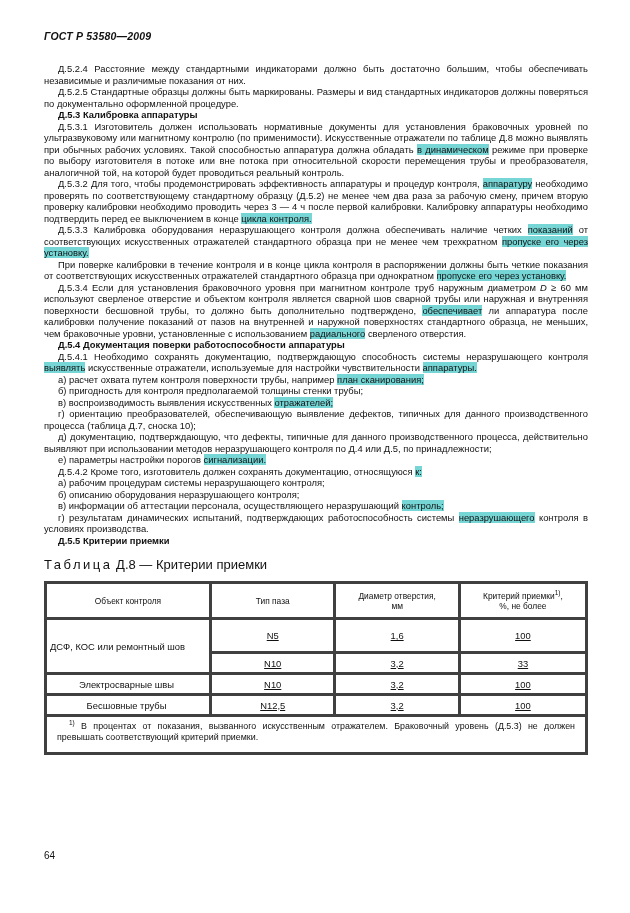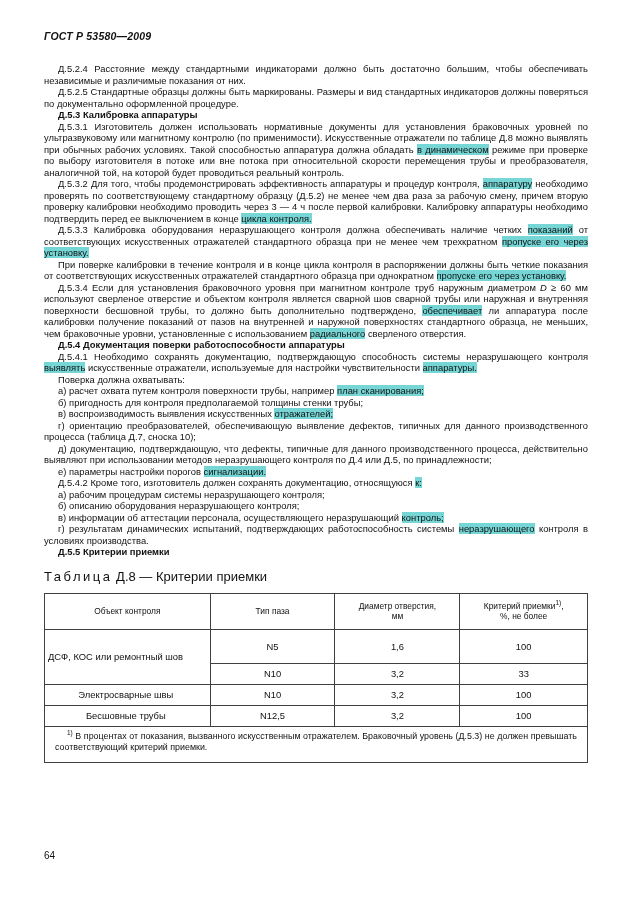--- a/index.html
+++ b/index.html
@@ -27,33 +27,33 @@
     line-height: 11.5px;
     text-align: justify;
     text-indent: 14px;
   }
   .doc-body p.heading { font-weight: bold; }
   .hl { background: var(--hl-color); }
   .i { font-style: italic; }
   .table-caption { margin: 11px 0 9px 0; font-size: 13px; }
   .table-caption .spaced { letter-spacing: 2.5px; }
   table.criteria { border-collapse: collapse; width: 100%; table-layout: fixed; }
-  .criteria th, .criteria td { border: 1px solid #404040; }
+  .criteria th, .criteria td { border: 3px solid #404040; }
   .criteria th {
     font-weight: normal;
     font-size: 8.4px;
     line-height: 10px;
     text-align: center;
     vertical-align: middle;
     white-space: pre-line;
     padding: 5px 4px;
     height: 36px;
   }
   .criteria td { font-size: 9.4px; vertical-align: middle; padding: 3px 6px; }
-  .criteria td.c { text-align: center; }
+  .criteria td.c { text-align: center; text-decoration: underline; }
   .criteria td.obj { text-align: left; padding-left: 3px; }
   .criteria tr.tall td { height: 34px; }
   .criteria tr.std td { height: 21px; text-align: center; }
   .criteria td.footnote {
     font-size: 8.9px;
     line-height: 11px;
     text-align: justify;
     text-indent: 12px;
     padding: 4px 10px 9px 10px;
     vertical-align: top;
@@ -72,21 +72,20 @@
       <p class="body"><span>Д.5.2.4 Расстояние между стандартными индикаторами должно быть достаточно большим, чтобы обеспечивать независимые и различимые показания от них.</span></p>
       <p class="body"><span>Д.5.2.5 Стандартные образцы должны быть маркированы. Размеры и вид стандартных индикаторов должны поверяться по документально оформленной процедуре.</span></p>
       <p class="heading"><span>Д.5.3 Калибровка аппаратуры</span></p>
       <p class="body"><span>Д.5.3.1 Изготовитель должен использовать нормативные документы для установления браковочных уровней по ультразвуковому или магнитному контролю (по применимости). Искусственные отражатели по таблице Д.8 можно выявлять при обычных рабочих условиях. Такой способностью аппаратура должна обладать </span><span class="hl">в динамическом</span><span> режиме при проверке по выбору изготовителя в потоке или вне потока при относительной скорости перемещения трубы и преобразователя, аналогичной той, на которой будет проводиться реальный контроль.</span></p>
       <p class="body"><span>Д.5.3.2 Для того, чтобы продемонстрировать эффективность аппаратуры и процедур контроля, </span><span class="hl">аппаратуру</span><span> необходимо проверять по соответствующему стандартному образцу (Д.5.2) не менее чем два раза за рабочую смену, причем вторую проверку калибровки необходимо проводить через 3 — 4 ч после первой калибровки. Калибровку аппаратуры необходимо подтвердить перед ее выключением в конце </span><span class="hl">цикла контроля.</span></p>
       <p class="body"><span>Д.5.3.3 Калибровка оборудования неразрушающего контроля должна обеспечивать наличие четких </span><span class="hl">показаний</span><span> от соответствующих искусственных отражателей стандартного образца при не менее чем трехкратном </span><span class="hl">пропуске его через установку.</span></p>
       <p class="body"><span>При поверке калибровки в течение контроля и в конце цикла контроля в распоряжении должны быть четкие показания от соответствующих искусственных отражателей стандартного образца при однократном </span><span class="hl">пропуске его через установку.</span></p>
       <p class="body"><span>Д.5.3.4 Если для установления браковочного уровня при магнитном контроле труб наружным диаметром </span><span class="i">D</span><span> ≥ 60 мм используют сверленое отверстие и объектом контроля является сварной шов сварной трубы или наружная и внутренняя поверхности бесшовной трубы, то должно быть дополнительно подтверждено, </span><span class="hl">обеспечивает</span><span> ли аппаратура после калибровки получение показаний от пазов на внутренней и наружной поверхностях стандартного образца, не меньших, чем браковочные уровни, установленные с использованием </span><span class="hl">радиального</span><span> сверленого отверстия.</span></p>
       <p class="heading"><span>Д.5.4 Документация поверки работоспособности аппаратуры</span></p>
       <p class="body"><span>Д.5.4.1 Необходимо сохранять документацию, подтверждающую способность системы неразрушающего контроля </span><span class="hl">выявлять</span><span> искусственные отражатели, используемые для настройки чувствительности </span><span class="hl">аппаратуры.</span></p>
-      <p class="body"><span>Поверка должна охватывать:</span></p>
       <p class="body"><span>а) расчет охвата путем контроля поверхности трубы, например </span><span class="hl">план сканирования;</span></p>
       <p class="body"><span>б) пригодность для контроля предполагаемой толщины стенки трубы;</span></p>
       <p class="body"><span>в) воспроизводимость выявления искусственных </span><span class="hl">отражателей;</span></p>
       <p class="body"><span>г) ориентацию преобразователей, обеспечивающую выявление дефектов, типичных для данного производственного процесса (таблица Д.7, сноска 10);</span></p>
       <p class="body"><span>д) документацию, подтверждающую, что дефекты, типичные для данного производственного процесса, действительно выявляют при использовании методов неразрушающего контроля по Д.4 или Д.5, по принадлежности;</span></p>
       <p class="body"><span>е) параметры настройки порогов </span><span class="hl">сигнализации.</span></p>
       <p class="body"><span>Д.5.4.2 Кроме того, изготовитель должен сохранять документацию, относящуюся </span><span class="hl">к:</span></p>
       <p class="body"><span>а) рабочим процедурам системы неразрушающего контроля;</span></p>
       <p class="body"><span>б) описанию оборудования неразрушающего контроля;</span></p>
       <p class="body"><span>в) информации об аттестации персонала, осуществляющего неразрушающий </span><span class="hl">контроль;</span></p>

